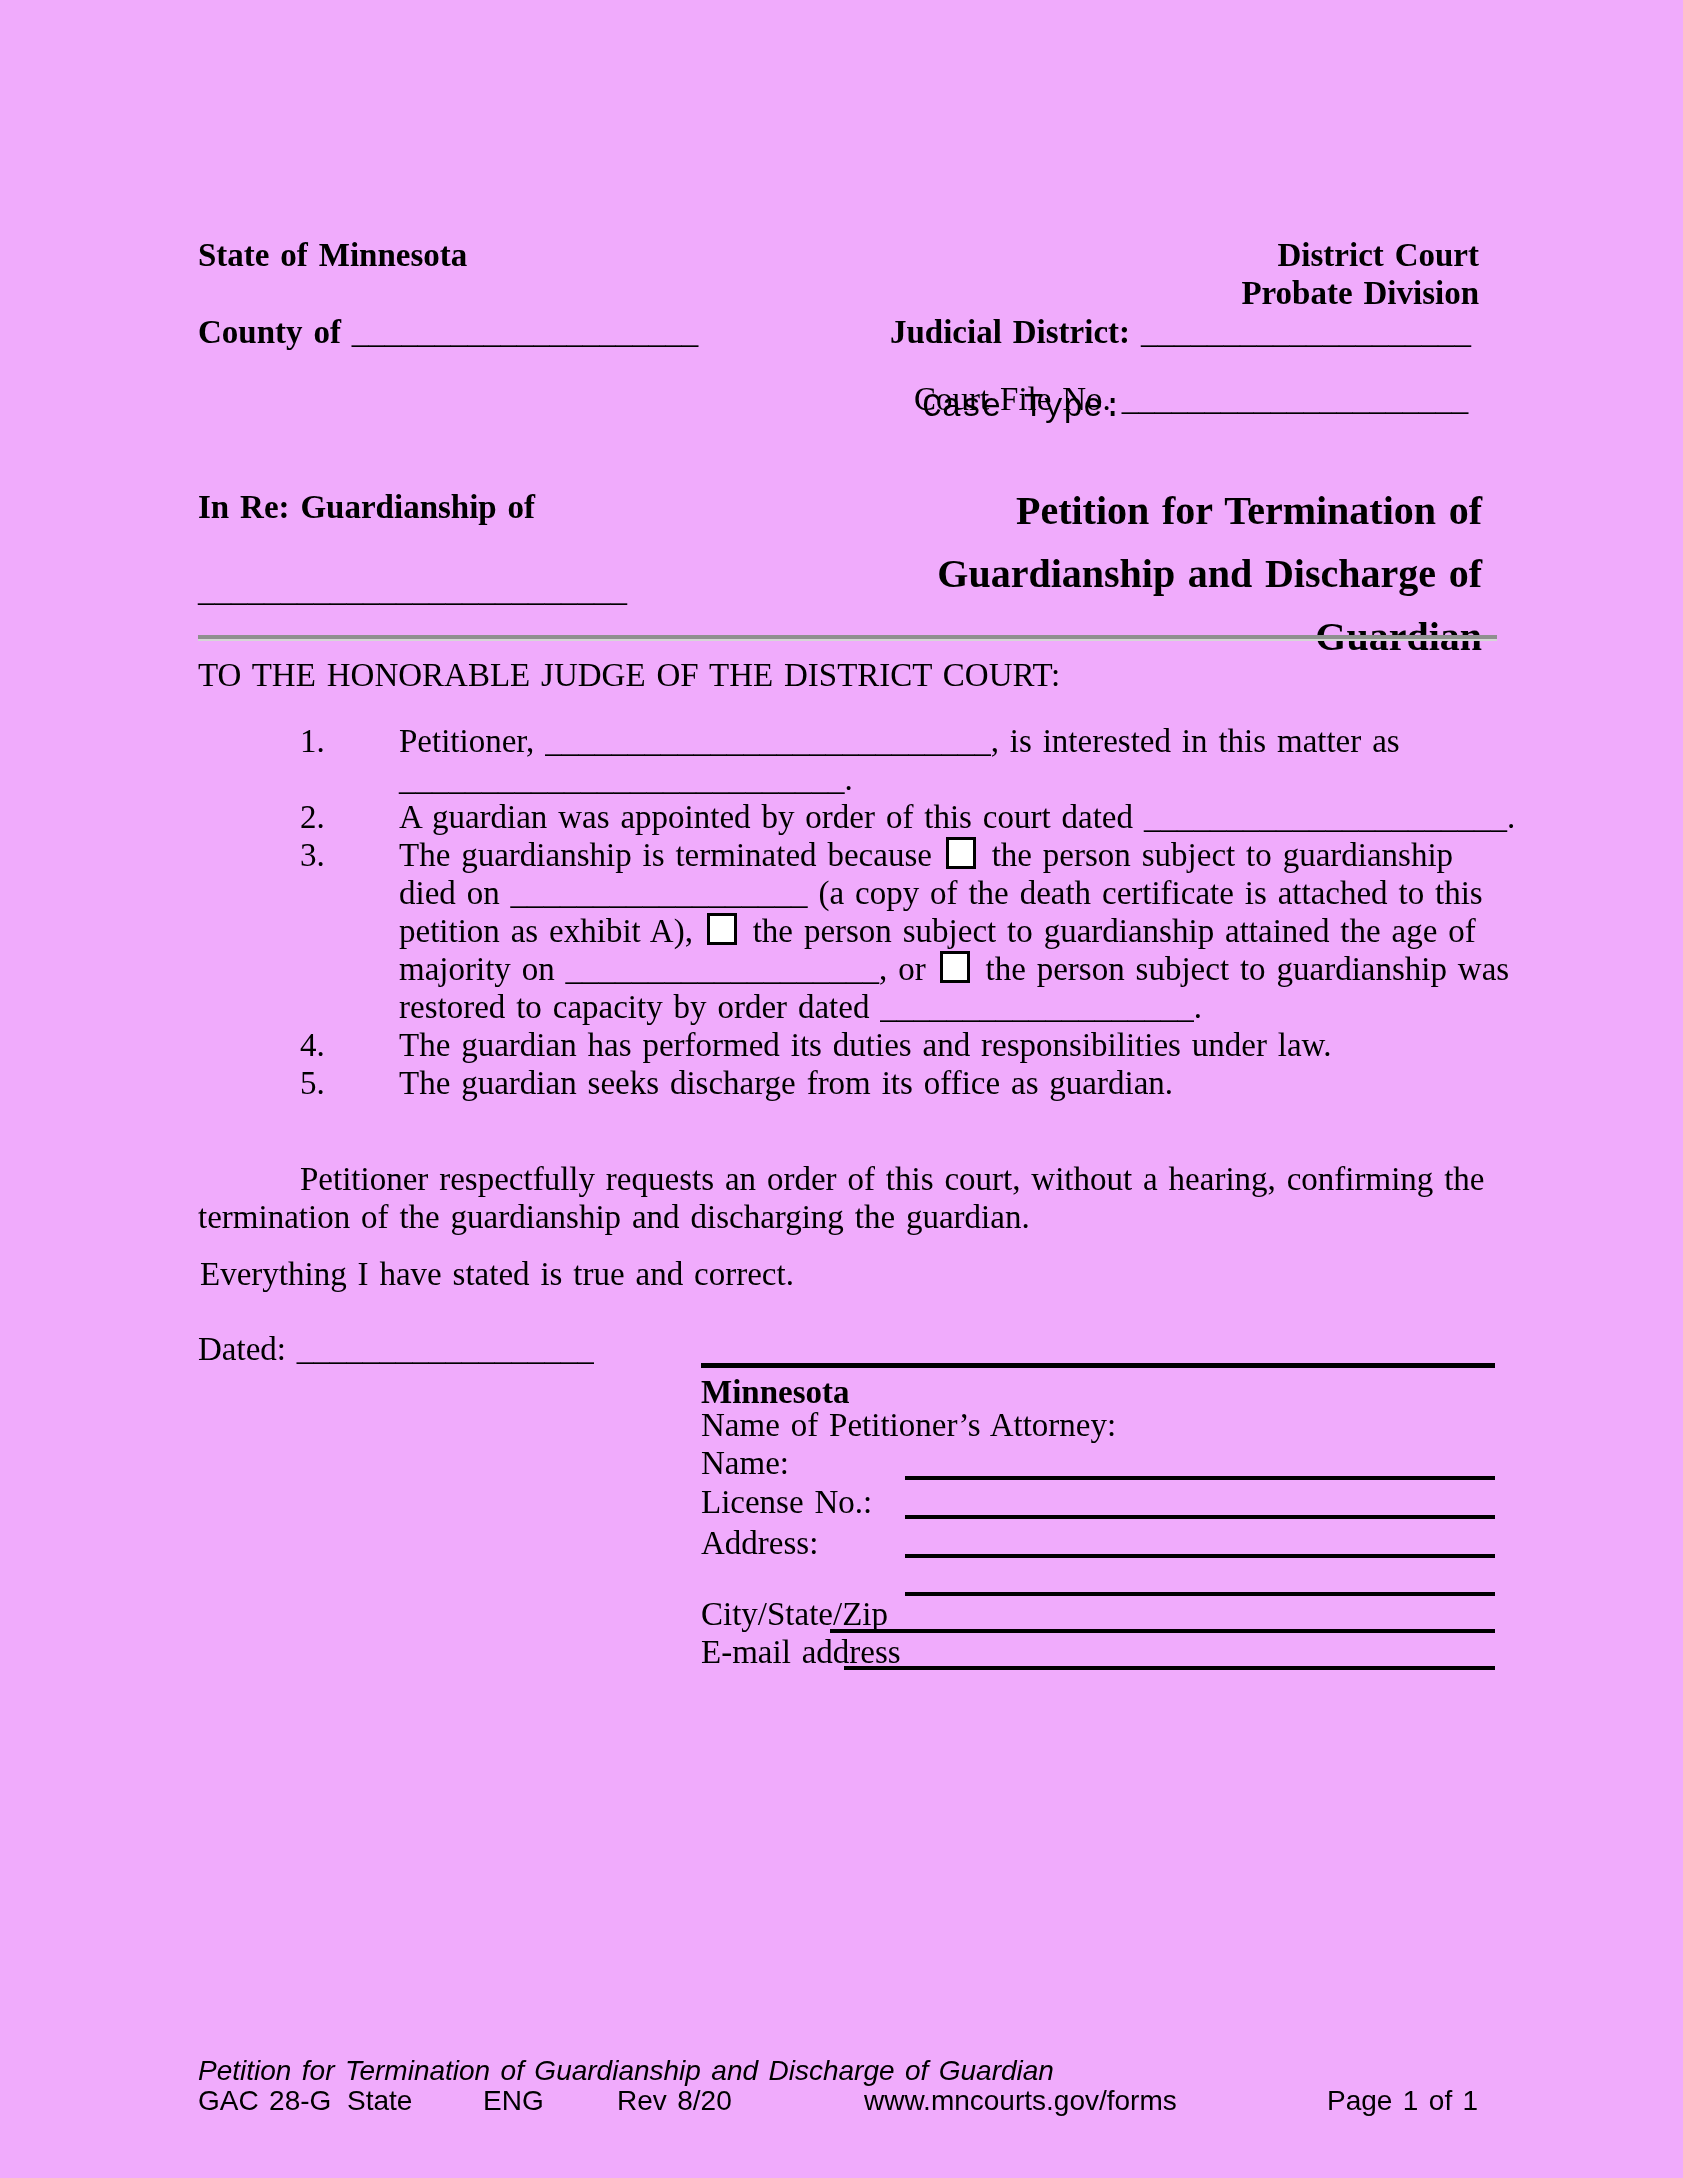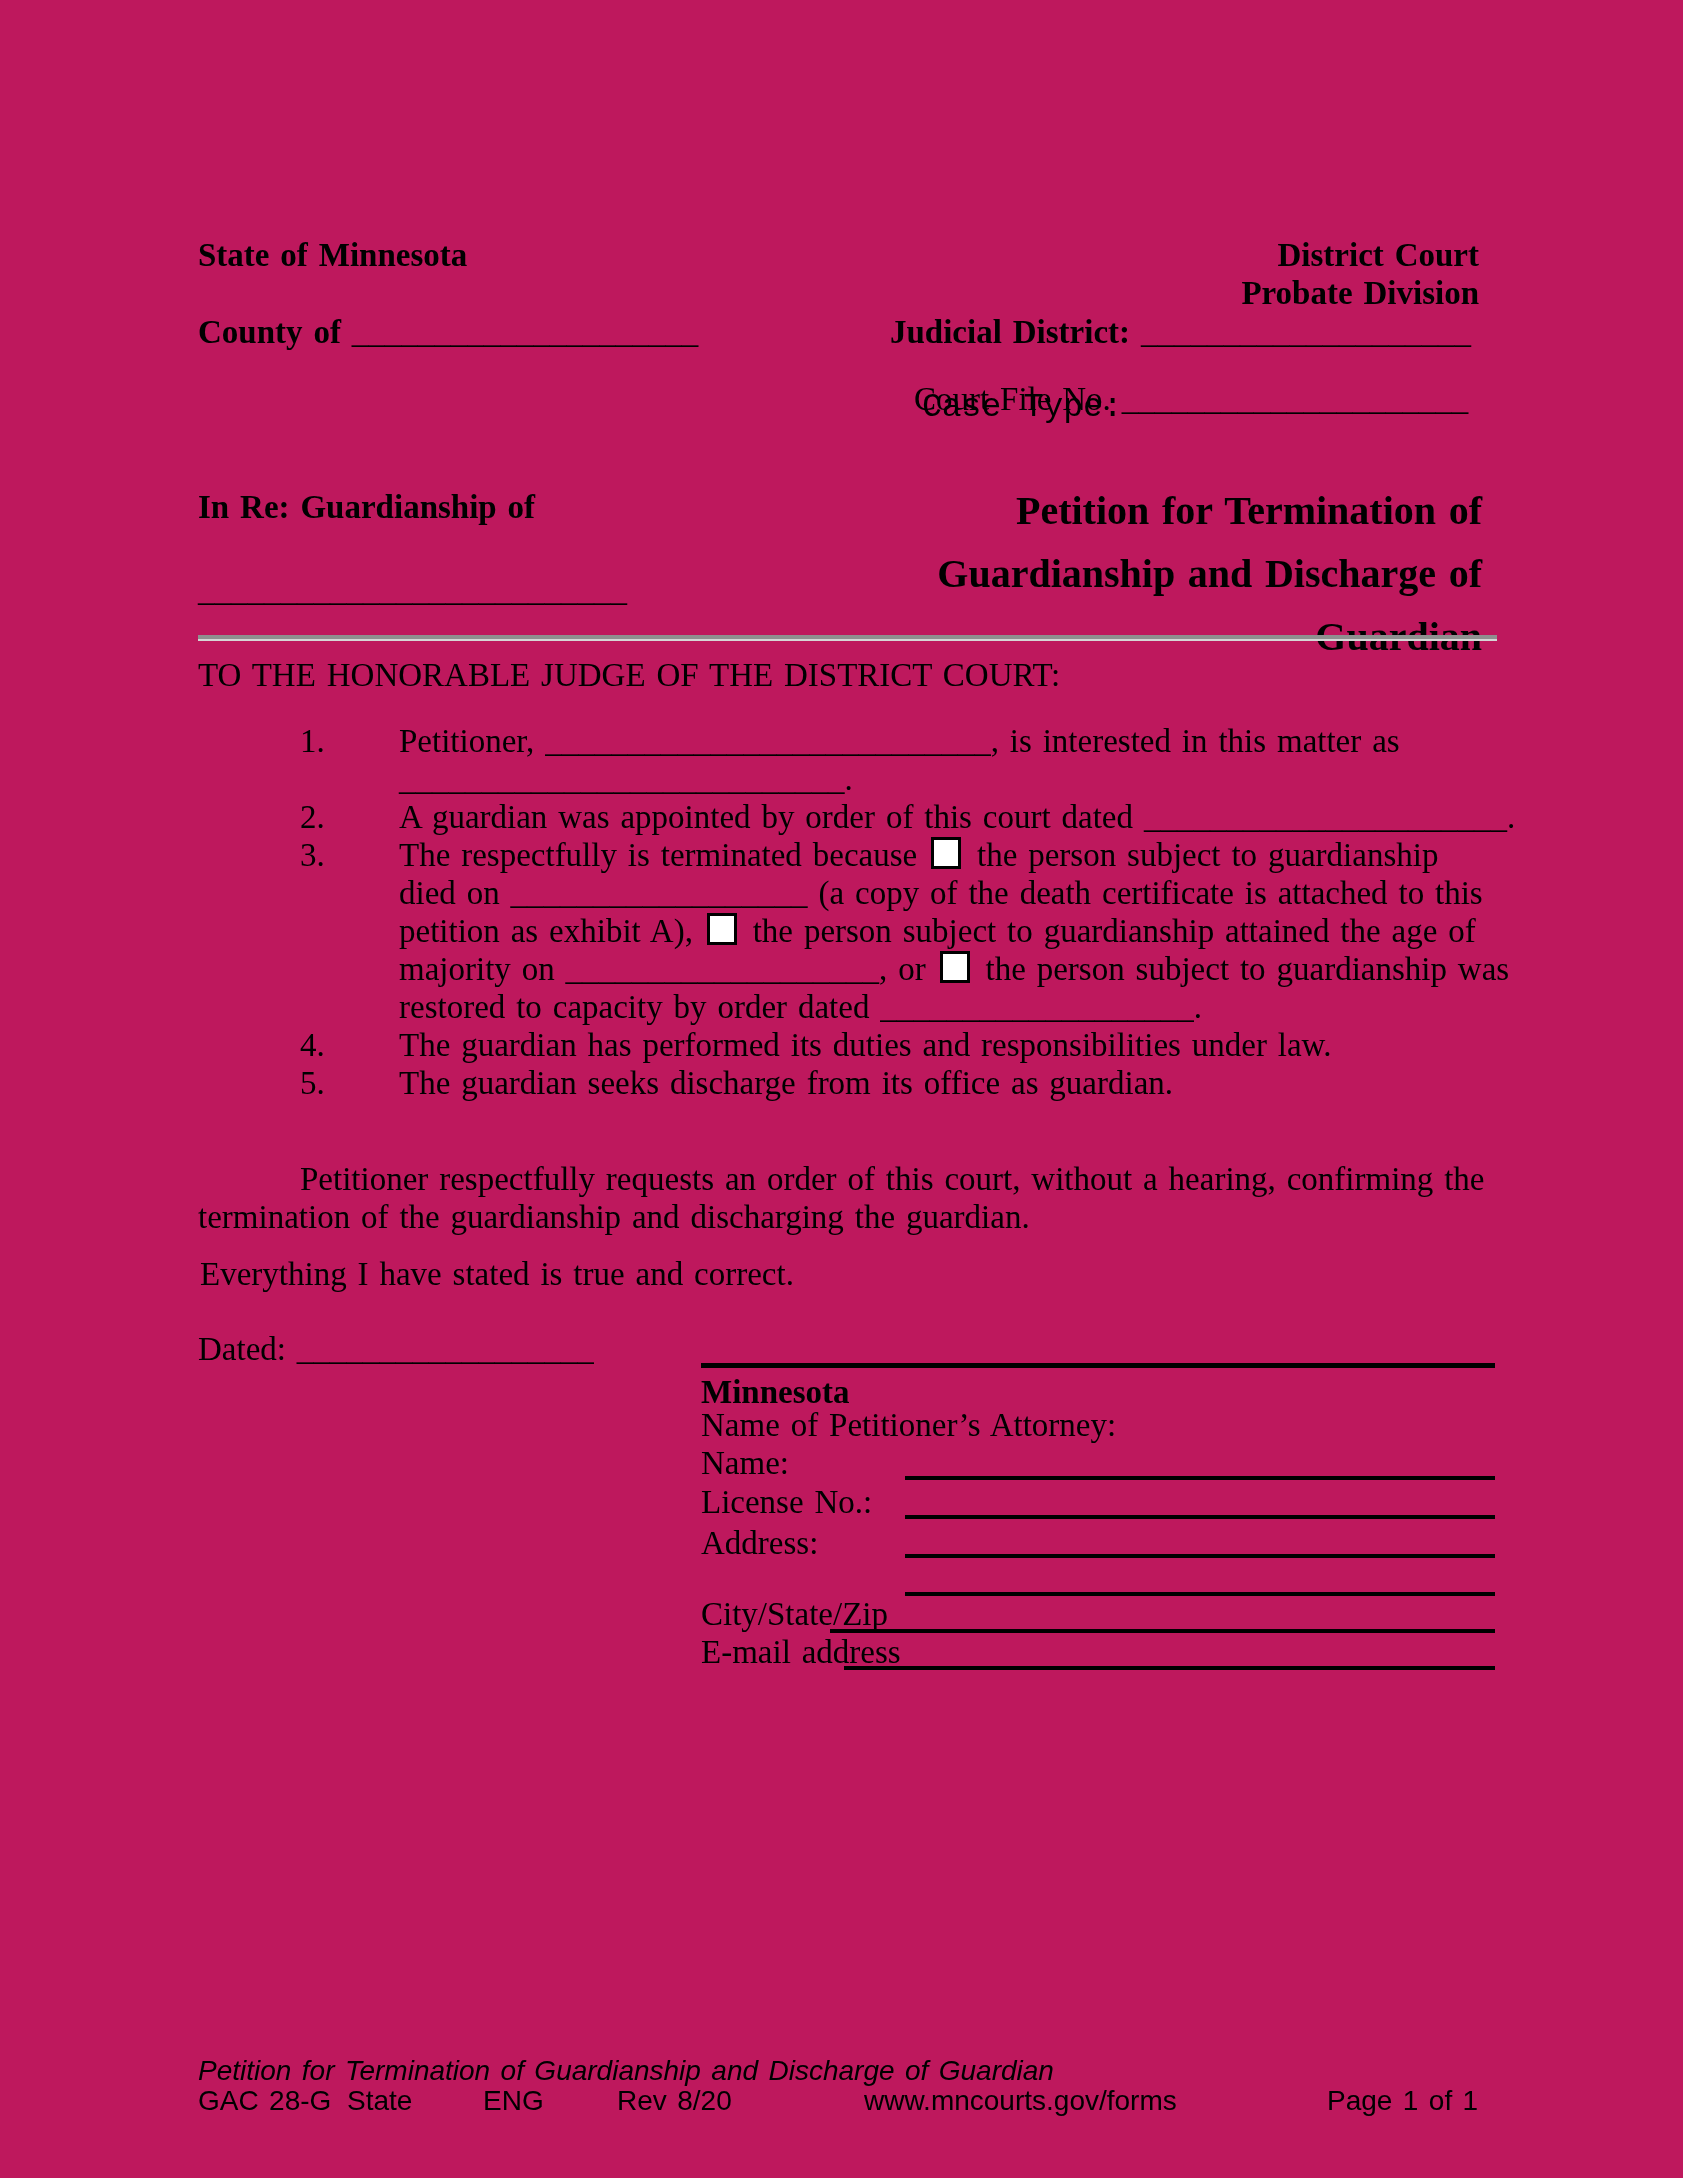--- a/index.html
+++ b/index.html
@@ -1,17 +1,17 @@
 <!DOCTYPE html>
 <html><head>
 <meta charset="utf-8">
 <style>
   html,body { margin:0; padding:0; background:#ffffff; }
   .page {
-    position:relative; width:1683px; height:2178px; background:#be185d;
+    position:relative; width:1683px; height:2178px; background:#f0abfc;
     font-family:"Liberation Serif", serif; color:#000; font-size:33px; line-height:38px;
     overflow:hidden; word-spacing:0.08em;
   }
   .abs { position:absolute; }
   .b { font-weight:bold; }
   .preline { white-space:pre-line; }
 
   
   .state-line   { left:198px; top:236px; }
   .court-line   { right:204px; top:236px; }
@@ -104,21 +104,21 @@
       <span class="num">1.</span>
       <div class="txt">Petitioner, ___________________________, is interested in this matter as
 ___________________________.</div>
     </div>
     <div class="li">
       <span class="num">2.</span>
       <div class="txt">A guardian was appointed by order of this court dated ______________________.</div>
     </div>
     <div class="li">
       <span class="num">3.</span>
-      <div class="txt"><span>The respectfully is terminated because </span><span class="cbx"></span><span> the person subject to guardianship
+      <div class="txt"><span>The guardianship is terminated because </span><span class="cbx"></span><span> the person subject to guardianship
 died on __________________ (a copy of the death certificate is attached to this
 petition as exhibit A), </span><span class="cbx"></span><span> the person subject to guardianship attained the age of
 majority on ___________________, or </span><span class="cbx"></span><span> the person subject to guardianship was
 restored to capacity by order dated ___________________.</span></div>
     </div>
     <div class="li">
       <span class="num">4.</span>
       <div class="txt">The guardian has performed its duties and responsibilities under law.</div>
     </div>
     <div class="li">

